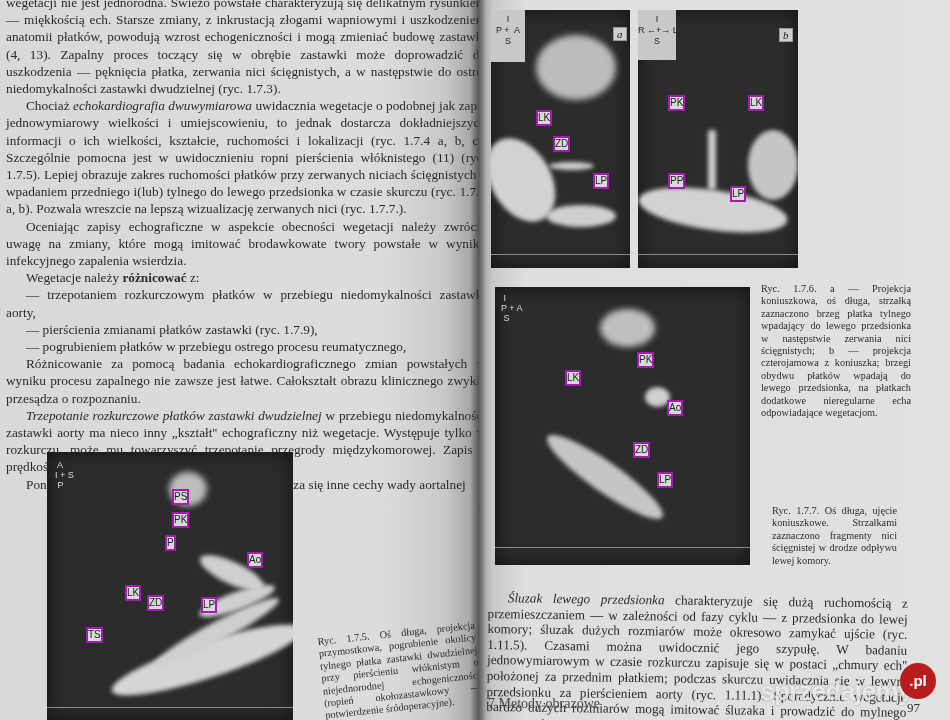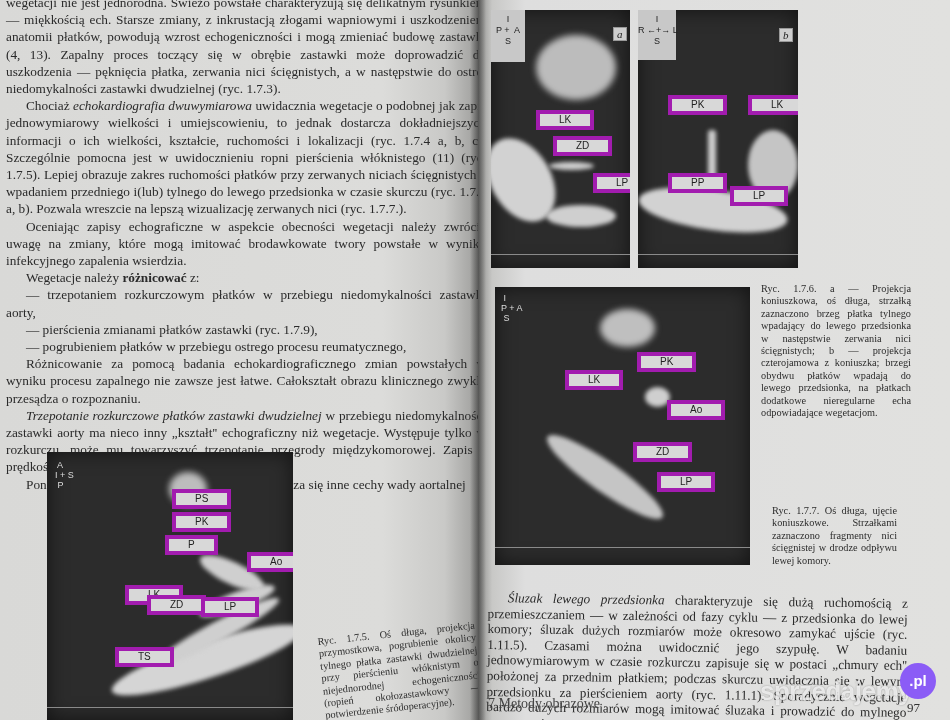--- a/index.html
+++ b/index.html
@@ -7,34 +7,34 @@
   .page{position:absolute;top:0;height:720px;overflow:hidden;}
   .page-left{left:0;width:478px;background:linear-gradient(90deg,#d9d9d7 0%,#dcdcda 80%,#c9c9c7 93%,#9d9d9b 100%);}
   .page-right{left:478px;width:472px;background:linear-gradient(90deg,#8a8a88 0%,#c8c8c6 3%,#dedede 10%,#e1e1df 100%);}
   .gutter{position:absolute;left:470px;top:0;width:16px;height:720px;background:linear-gradient(90deg,rgba(0,0,0,0) 0%,rgba(40,40,40,.55) 50%,rgba(0,0,0,0) 100%);}
   .text-block{position:absolute;left:6px;top:-6px;width:480px;font-size:13.3px;line-height:17.2px;text-align:justify;}
   .text-block p{margin:0;}
   .indent{text-indent:20px;}
   em{font-style:italic;}
   b{font-weight:bold;}
   .echo{position:absolute;background:#2c2c2c;overflow:hidden;box-shadow:inset 0 0 20px rgba(0,0,0,.6);}
-  .echo .lbl{position:absolute;background:#d8d8d8;color:#222;font-family:"Liberation Sans","DejaVu Sans",sans-serif;font-size:10px;line-height:12px;padding:0 19px;border:4px solid #a21caf;}
+  .echo .lbl{position:absolute;background:#d8d8d8;color:#222;font-family:"Liberation Sans","DejaVu Sans",sans-serif;font-size:10px;line-height:12px;padding:0 0;border:2px solid #a21caf;}
   .echo .orient{position:absolute;color:#ddd;font-family:"Liberation Sans","DejaVu Sans",sans-serif;font-size:9px;line-height:10px;white-space:pre;}
   .echo .orient-box{position:absolute;background:#c8c8c8;color:#222;font-family:"Liberation Sans","DejaVu Sans",sans-serif;font-size:9px;line-height:11px;text-align:center;white-space:pre;}
   .blob{position:absolute;border-radius:50%;background:#d9d9d9;filter:blur(3px);}
   .band{position:absolute;background:#cfcfcf;filter:blur(2px);border-radius:50%;}
   .scanline{position:absolute;left:0;right:0;height:1px;background:#8a8a8a;}
   .panel-letter{position:absolute;background:#cfcfcf;color:#222;font-style:italic;font-size:11px;padding:0 3px;border:1px solid #999;}
   .caption{position:absolute;font-size:10.3px;line-height:12.4px;text-align:justify;color:#2c2c2c;}
   .right-text{position:absolute;left:488px;top:590px;width:420px;font-size:13.2px;line-height:15.6px;text-align:justify;transform:rotate(0.8deg);transform-origin:left top;}
   .right-text p{margin:0;}
   .footer-left{position:absolute;left:488px;top:696px;font-size:14px;color:#444;}
   .page-number{position:absolute;left:907px;top:700px;font-size:13px;color:#333;}
   .watermark{position:absolute;left:760px;top:676px;font-family:"Liberation Sans","DejaVu Sans",sans-serif;font-weight:bold;font-size:26px;color:rgba(255,255,255,.75);letter-spacing:-0.5px;text-shadow:0 0 2px rgba(80,80,80,.5);}
-  .watermark-badge{position:absolute;left:900px;top:663px;width:36px;height:36px;border-radius:50%;background:#8b5cf6;color:#fff;font-family:"Liberation Sans","DejaVu Sans",sans-serif;font-weight:bold;font-size:15px;line-height:36px;text-align:center;}
+  .watermark-badge{position:absolute;left:900px;top:663px;width:36px;height:36px;border-radius:50%;background:#b91c1c;color:#fff;font-family:"Liberation Sans","DejaVu Sans",sans-serif;font-weight:bold;font-size:15px;line-height:36px;text-align:center;}
 </style>
 </head>
 <body>
 
 <div class="page page-left">
   <div class="text-block">
     <p>wegetacji nie jest jednorodna. Świeżo powstałe charakteryzują się delikatnym rysunkiem — miękkością ech. Starsze zmiany, z inkrustacją złogami wapniowymi i uszkodzeniem anatomii płatków, powodują wzrost echogeniczności i mogą zmieniać budowę zastawki (4, 13). Zapalny proces toczący się w obrębie zastawki może doprowadzić do uszkodzenia — pęknięcia płatka, zerwania nici ścięgnistych, a w następstwie do ostrej niedomykalności zastawki dwudzielnej (ryc. 1.7.3).</p>
     <p class="indent"><span>Chociaż </span><em>echokardiografia dwuwymiarowa</em><span> uwidacznia wegetacje o podobnej jak zapis jednowymiarowy wielkości i umiejscowieniu, to jednak dostarcza dokładniejszych informacji o ich wielkości, kształcie, ruchomości i lokalizacji (ryc. 1.7.4 a, b, c). Szczególnie pomocna jest w uwidocznieniu ropni pierścienia włóknistego (11) (ryc. 1.7.5). Lepiej obrazuje zakres ruchomości płatków przy zerwanych niciach ścięgnistych z wpadaniem przedniego i(lub) tylnego do lewego przedsionka w czasie skurczu (ryc. 1.7.6 a, b). Pozwala wreszcie na lepszą wizualizację zerwanych nici (ryc. 1.7.7.).</span></p>
     <p class="indent">Oceniając zapisy echograficzne w aspekcie obecności wegetacji należy zwrócić uwagę na zmiany, które mogą imitować brodawkowate twory powstałe w wyniku infekcyjnego zapalenia wsierdzia.</p>
     <p class="indent"><span>Wegetacje należy </span><b>różnicować</b><span> z:</span></p>
@@ -56,21 +56,21 @@
     <div class="band" style="left:60px;top:190px;width:200px;height:36px;transform:rotate(-18deg);background:#d5d5d5;"></div>
     <div class="band" style="left:100px;top:170px;width:140px;height:20px;transform:rotate(-28deg);"></div>
     <div class="scanline" style="top:255px;"></div>
     <span class="lbl" style="left:125px;top:37px;">PS</span>
     <span class="lbl" style="left:125px;top:60px;">PK</span>
     <span class="lbl" style="left:118px;top:83px;">P</span>
     <span class="lbl" style="left:200px;top:100px;">Ao</span>
     <span class="lbl" style="left:78px;top:133px;">LK</span>
     <span class="lbl" style="left:100px;top:143px;">ZD</span>
     <span class="lbl" style="left:154px;top:145px;">LP</span>
-    <span class="lbl" style="left:68px;top:175px;margin-top:20px;">TS</span>
+    <span class="lbl" style="left:39px;top:175px;">TS</span>
   </div>
   <div class="caption" style="left:317px;top:636px;width:158px;transform:rotate(-6deg);transform-origin:left top;">Ryc. 1.7.5. Oś długa, projekcja przymostkowa, pogrubienie okolicy tylnego płatka zastawki dwudzielnej przy pierścieniu włóknistym o niejednorodnej echogeniczności (ropień okołozastawkowy — potwierdzenie śródoperacyjne).</div>
 </div>
 
 <div class="page page-right">
 
   <div class="echo" style="left:13px;top:10px;width:139px;height:258px;">
     <div class="orient-box" style="left:0;top:0;width:34px;height:48px;padding-top:4px;">I
 P +  A
 S</div>

